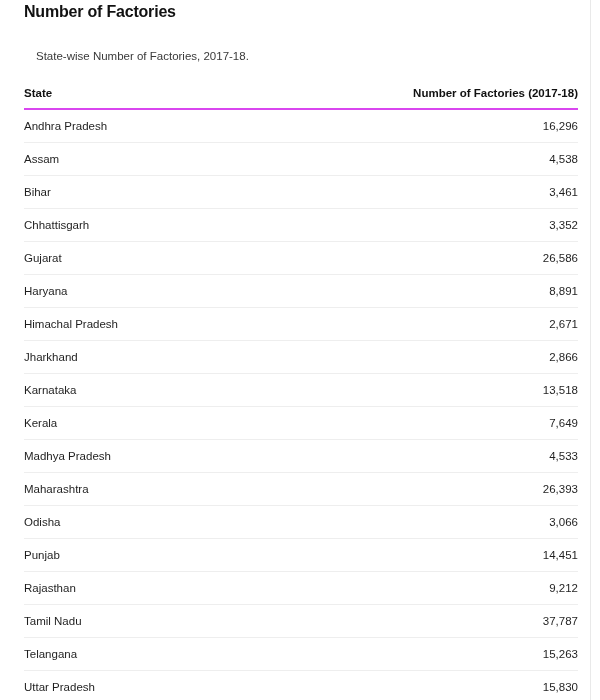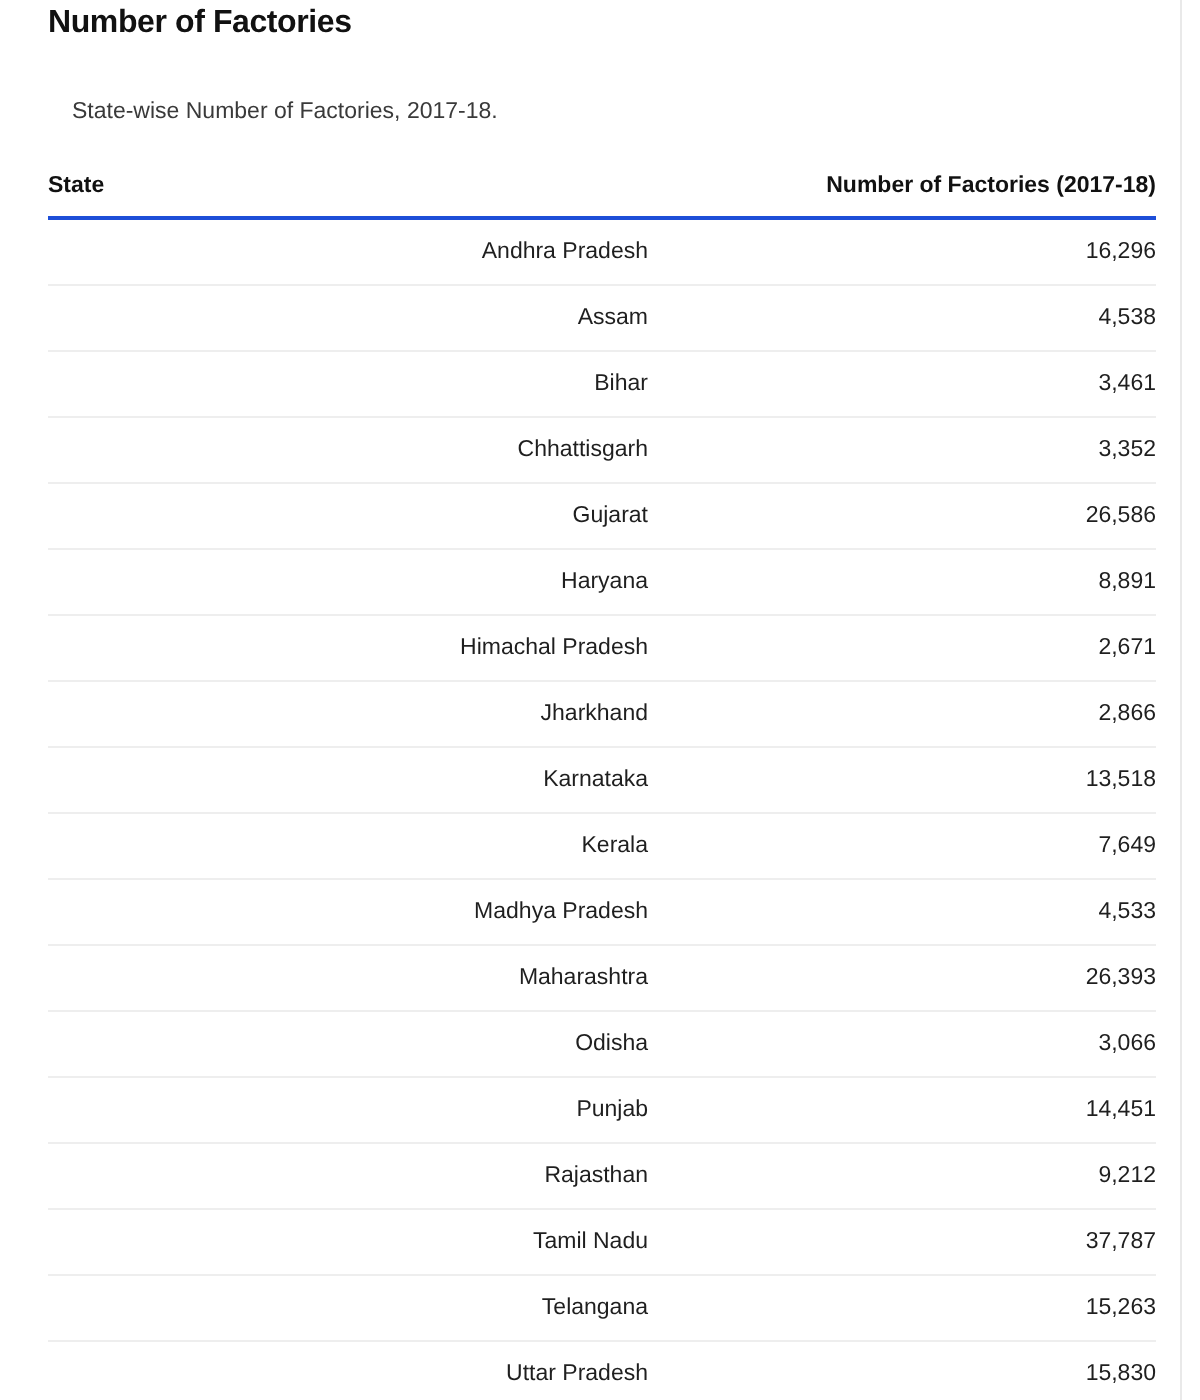--- a/index.html
+++ b/index.html
@@ -76,21 +76,21 @@
     border-collapse: collapse;
     margin-top: 24px;
     table-layout: fixed;
   }
 
   .data-table th {
     font-size: 11.5px;
     font-weight: bold;
     color: #111111;
     padding: 0 0 9px 0;
-    border-bottom: 2px solid #1d4ed8;
+    border-bottom: 2px solid #d946ef;
     vertical-align: bottom;
     white-space: nowrap;
   }
 
   .th-state {
     text-align: left;
     width: 300px;
   }
   .th-value {
     text-align: right;
@@ -99,21 +99,20 @@
 
   .data-table td {
     font-size: 11.5px;
     font-weight: normal;
     color: #1f1f1f;
     height: 32px;
     padding: 0;
     border-bottom: 1px solid #eeeeee;
     white-space: nowrap;
     vertical-align: middle;
-    text-align: right;
   }
 
   .td-state { text-align: left; }
   .td-value { text-align: right; }
 
   .data-table tbody tr:last-child td {
     border-bottom: none;
   }
 </style>
 </head>

